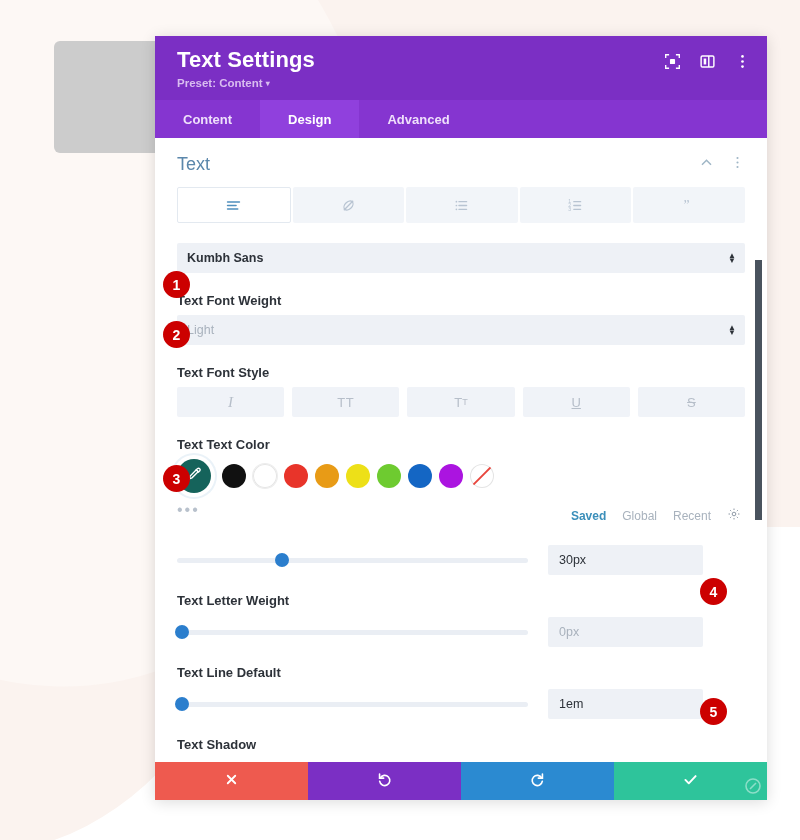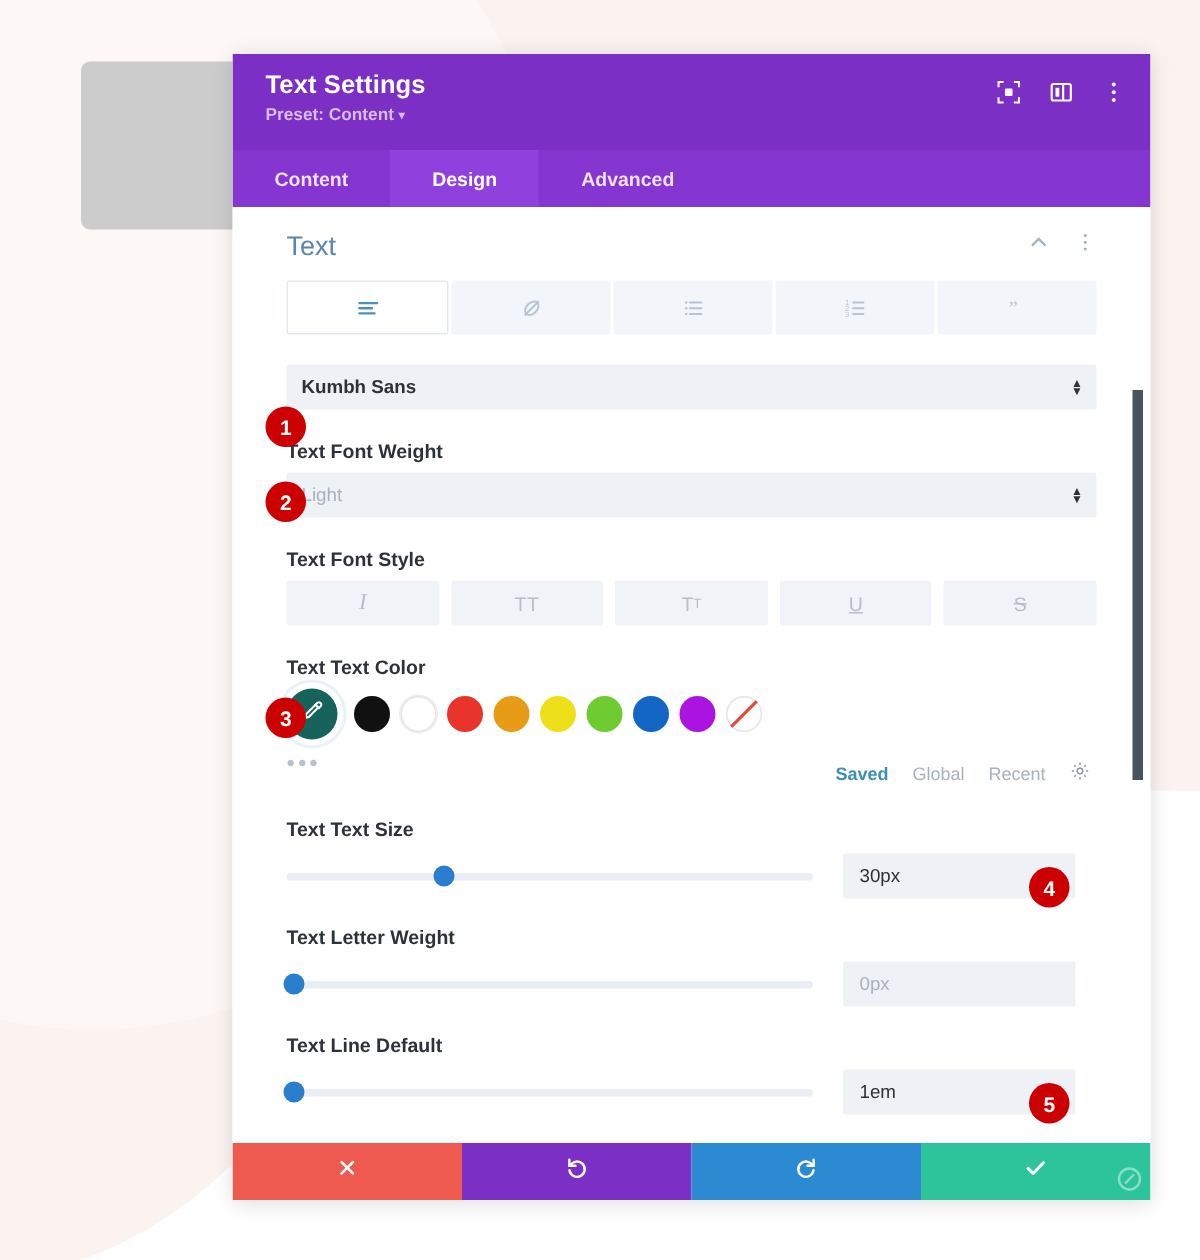--- a/index.html
+++ b/index.html
@@ -54,21 +54,21 @@
   }
 
   
   .modal-head {
     background: #7b2fc4;
     height: 64px;
     padding: 11px 20px 0 22px;
     position: relative;
   }
   .modal-title {
-    color: #ffffff; font-size: 17px; font-weight: bold; letter-spacing: .1px;
+    color: #ffffff; font-size: 22px; font-weight: bold; letter-spacing: .1px;
   }
   .modal-preset {
     color: #d9bdf0; font-size: 11.5px; font-weight: bold; margin-top: 4px;
   }
   .caret-tiny { display:inline-block; font-size: 8px; transform: translateY(-1px); }
   .head-icons {
     position: absolute; right: 16px; top: 17px;
     display: flex; align-items: center; gap: 18px;
   }
   .hicon { width: 17px; height: 17px; color: #ffffff; display:block; }
@@ -80,21 +80,21 @@
   .tab {
     padding: 0 28px; display: flex; align-items: center;
     color: #efe0fb; font-size: 13px; font-weight: bold;
     cursor: pointer;
   }
   .tab.active { background: #9040dd; color: #ffffff; }
 
   
   .modal-body {
     position: relative; height: 662px; background: #ffffff;
-    padding: 0 36px;
+    padding: 0 22px;
   }
   .scroll-track {
     position: absolute; right: 2px; top: 0; width: 7px; height: 662px;
     background: transparent;
   }
   .scroll-thumb {
     position: absolute; right: 3px; top: 122px; width: 7px; height: 260px;
     background: #49535e; border-radius: 0;
   }
 
@@ -398,21 +398,20 @@
               <path d="M10 2.2v2.1M10 15.7v2.1M2.2 10h2.1M15.7 10h2.1M4.5 4.5l1.5 1.5M14 14l1.5 1.5M15.5 4.5 14 6M6 14l-1.5 1.5"></path>
             </svg>
           </span>
         </div>
       </div>
 
       <div class="badge" style="left:-14px; top:28px;">3</div>
     </div>
 
     <div class="slider-group">
-      <div class="flabel">Text Text Size</div>
       <div class="slider-row">
         <div class="track">
           <div class="thumb" style="left:30%;"></div>
         </div>
         <div class="numfield">30px</div>
       </div>
       <div class="badge" style="right:18px; top:33px;">4</div>
     </div>
 
     <div class="slider-group">

